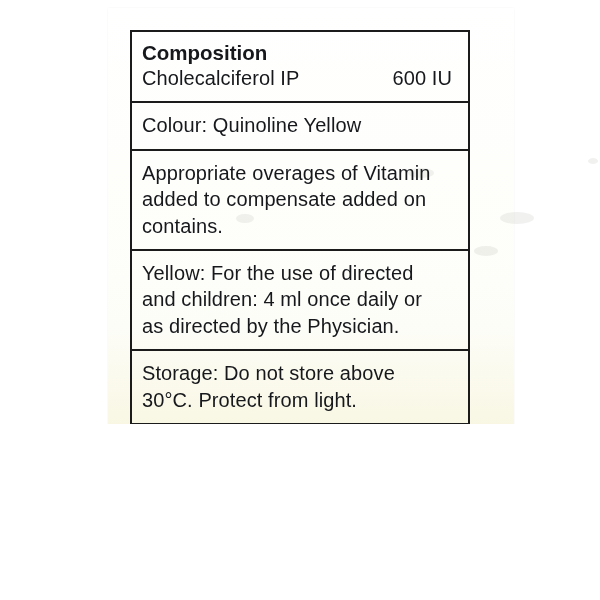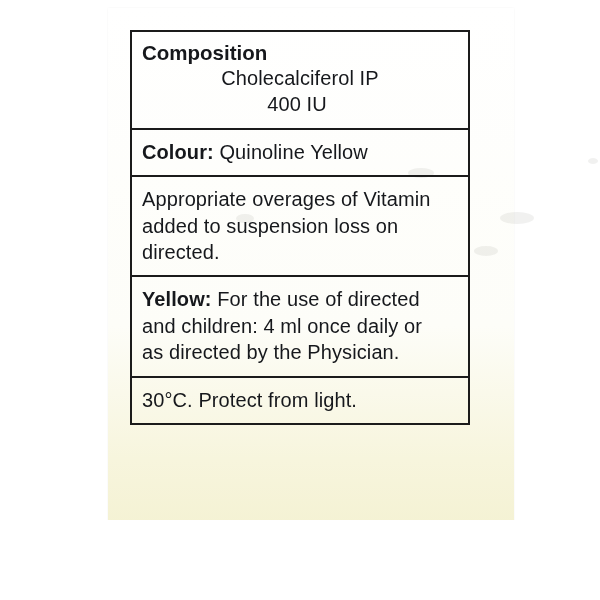--- a/index.html
+++ b/index.html
@@ -7,21 +7,21 @@
     padding: 0;
     width: 600px;
     height: 600px;
     background: #ffffff;
     font-family: "Liberation Sans", sans-serif;
   }
 
   #page {
     position: relative;
     width: 600px;
-    height: 520px;
+    height: 424px;
     background: #ffffff;
     overflow: hidden;
   }
 
   
   .label-panel {
     position: absolute;
     left: 108px;
     top: 8px;
     width: 406px;
@@ -74,29 +74,28 @@
 
   .heading {
     font-weight: bold;
     font-size: 20.5px;
     color: #16181c;
   }
 
   .composition-line {
     display: flex;
     justify-content: space-between;
-    align-items: center;
-    flex-direction: column;
+    align-items: flex-end;
   }
   .composition-line .qty {
     padding-right: 6px;
   }
 
   .inline-label {
-    font-weight: bold;
+    font-weight: normal;
   }
 
   
   .smudge {
     position: absolute;
     background: rgba(120, 120, 110, 0.10);
     border-radius: 50%;
     pointer-events: none;
   }
   .s1 { left: 300px; top: 160px; width: 26px; height: 10px; }
@@ -125,39 +124,40 @@
     <div class="smudge s4"></div>
     <div class="smudge s5"></div>
   </div>
 
   <div class="table">
 
     <div class="row">
       <div class="heading">Composition</div>
       <div class="line composition-line">
         <span>Cholecalciferol IP</span>
-        <span class="qty">400 IU</span>
+        <span class="qty">600 IU</span>
       </div>
     </div>
 
     <div class="row">
       <div class="line"><span class="inline-label">Colour:</span><span> Quinoline Yellow</span></div>
     </div>
 
     <div class="row">
       <div class="line">Appropriate overages of Vitamin</div>
-      <div class="line">added to suspension loss on</div>
-      <div class="line">directed.</div>
+      <div class="line">added to compensate added on</div>
+      <div class="line">contains.</div>
     </div>
 
     <div class="row">
       <div class="line"><span class="inline-label">Yellow:</span><span> For the use of directed</span></div>
       <div class="line">and children: 4 ml once daily or</div>
       <div class="line">as directed by the Physician.</div>
     </div>
 
     <div class="row">
+      <div class="line"><span class="inline-label">Storage:</span><span> Do not store above</span></div>
       <div class="line">30°C. Protect from light.</div>
     </div>
 
 
   </div>
 </div>
 
 </body></html>

